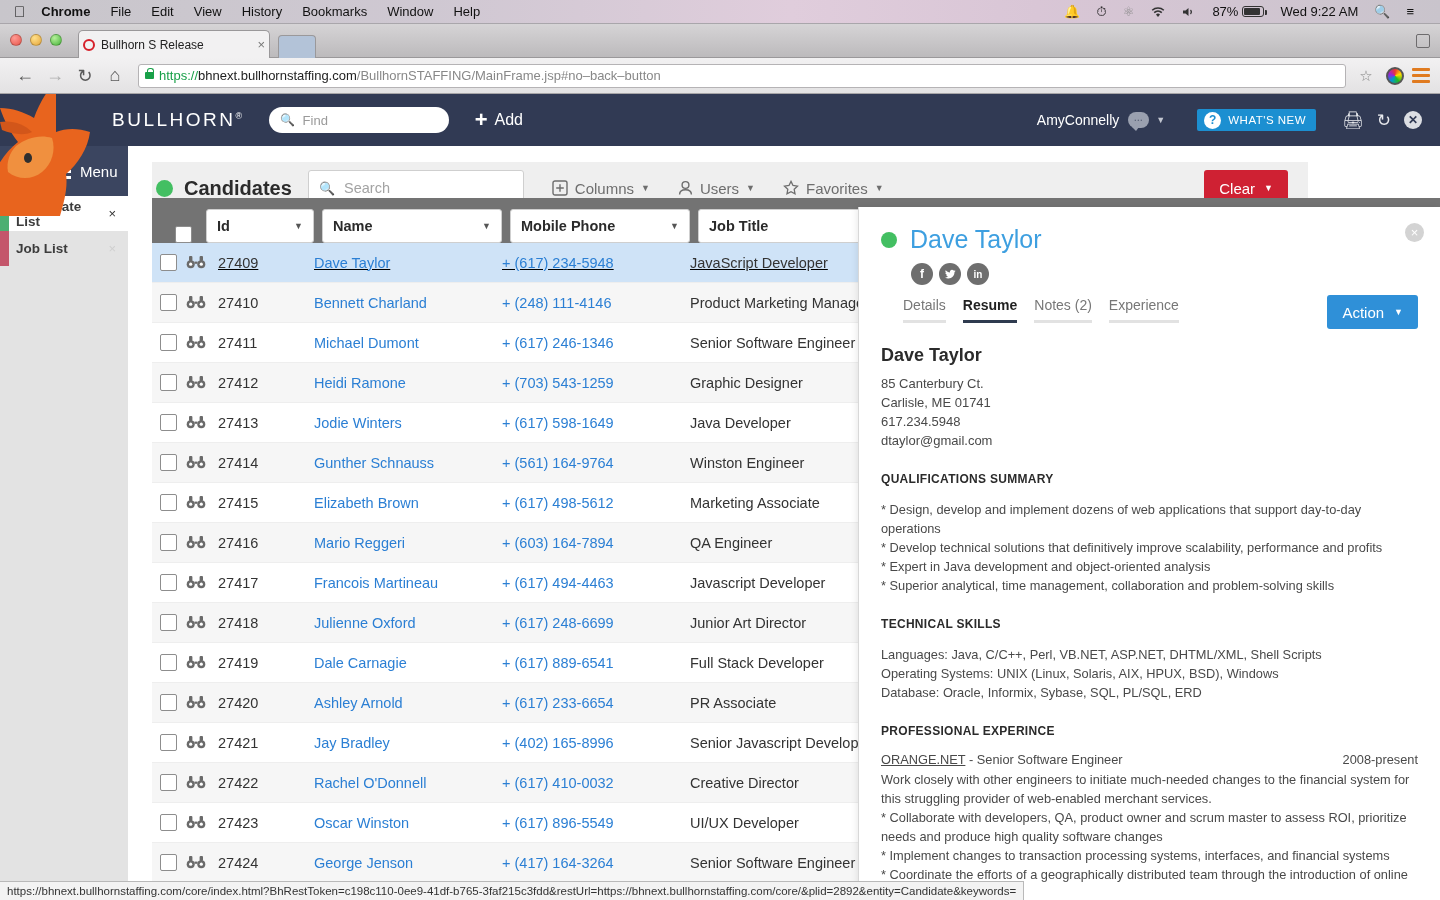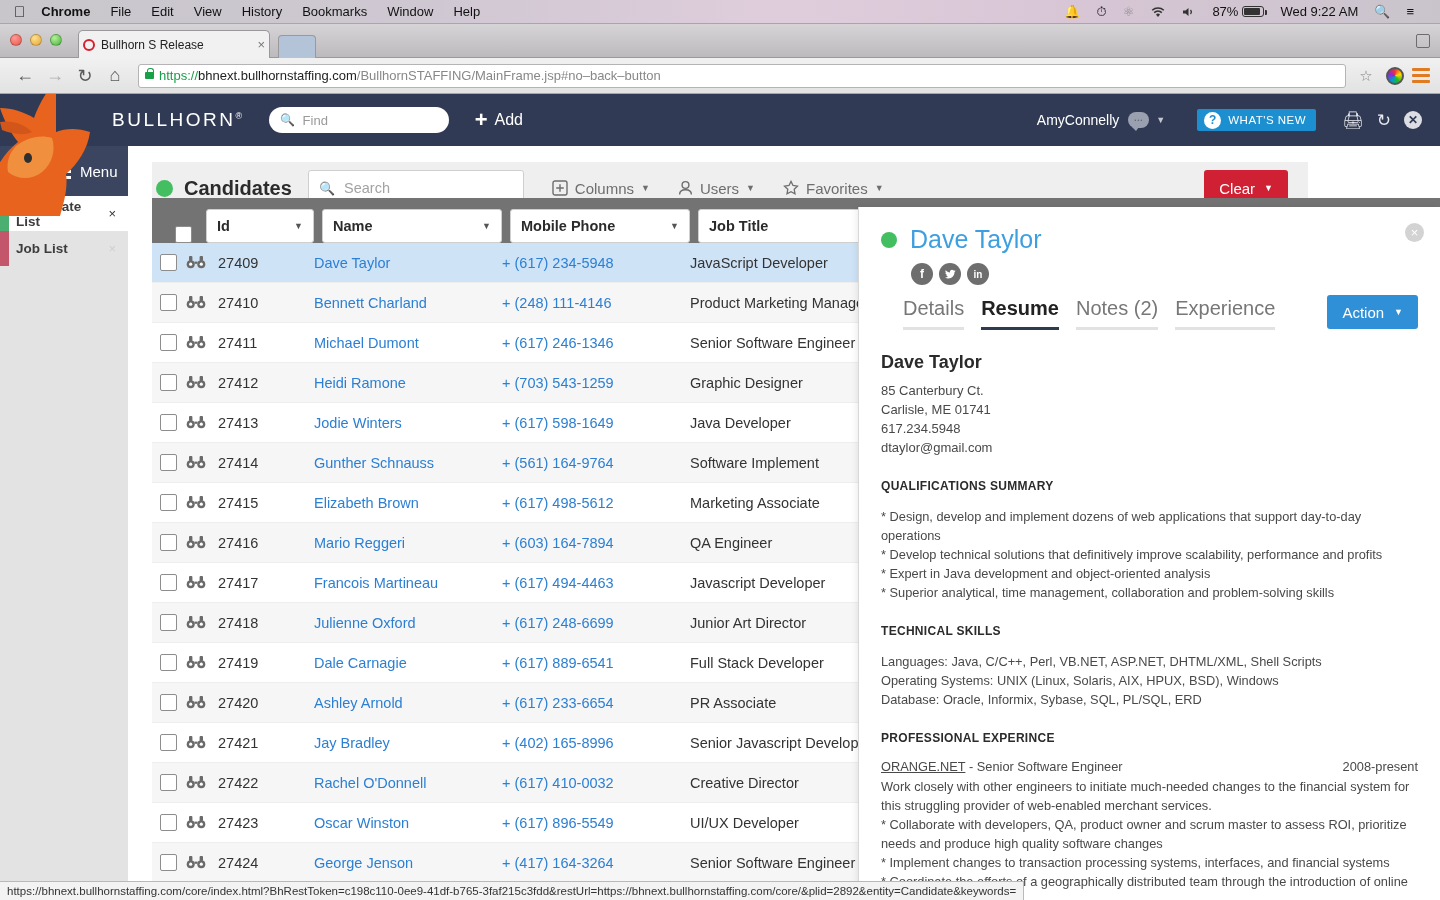--- a/index.html
+++ b/index.html
@@ -218,21 +218,21 @@
     font-size: 14.5px; font-weight: bold; color: #2b2b2b;
   }
   .hsel .cv { margin-left: auto; font-size: 9px; color: #555; }
   .col-id { width: 108px; }
   .col-name { width: 180px; margin-left: 8px; }
   .col-phone { width: 180px; margin-left: 8px; }
   .col-title { width: 290px; margin-left: 8px; }
 
   .trow { display: flex; align-items: center; height: 40px; padding-left: 8px; border-bottom: 1px solid #eee; }
   .trow.alt { background: #f6f6f6; }
-  .trow.sel { background: #cfe3f7; }
+  .trow.sel { background: #cfe3f7; text-decoration: underline; }
   .td-check { width: 46px; display: flex; align-items: center; gap: 0; }
   .td-check .chk { margin-right: 0; }
   .binoc { margin-left: 9px; display: flex; align-items: center; }
   .td-id { width: 108px; padding-left: 12px; font-size: 14.5px; color: #333; }
   .td-name { width: 188px; font-size: 14.5px; color: #2b7fd4; }
   .td-phone { width: 188px; font-size: 14.5px; color: #2b7fd4; }
   .td-title { width: 290px; font-size: 14.5px; color: #333; white-space: nowrap; }
 
   
   .detail {
@@ -249,21 +249,21 @@
     border-radius: 50%; background: #d3d3d3; color: #fff;
     font-size: 13px; display: flex; align-items: center; justify-content: center;
   }
   .socials { display: flex; gap: 6px; margin: 9px 0 0 30px; }
   .soc {
     width: 22px; height: 22px; border-radius: 50%; background: #6e6e6e; color: #fff;
     display: flex; align-items: center; justify-content: center; font-size: 12px; font-weight: bold;
   }
   .d-tabs { display: flex; align-items: flex-end; margin: 12px 0 0 22px; position: relative; }
   .d-tab {
-    font-size: 20px; color: #777; padding: 0 0 7px 0; margin-right: 17px;
+    font-size: 14px; color: #777; padding: 0 0 7px 0; margin-right: 17px;
     border-bottom: 3px solid #e2e2e2;
   }
   .d-tab.active { color: #222; font-weight: bold; border-bottom-color: #2f3b4f; }
   .action-btn {
     position: absolute; right: 22px; top: 88px; background: #2f90d8; color: #fff;
     height: 34px; border-radius: 3px; display: flex; align-items: center;
     padding: 0 15px; font-size: 15px; justify-content: flex-end;
   }
   .action-btn .cv { margin-left: 10px; font-size: 9px; }
   .d-body { padding: 22px 22px 0 22px; color: #3a3a3a; }
@@ -592,21 +592,21 @@
                 <circle cx="15.3" cy="8.2" r="1.6" fill="#fff"></circle>
                 <rect x="3" y="0" width="3.4" height="5" rx="1" fill="#6a6a6a"></rect>
                 <rect x="13.6" y="0" width="3.4" height="5" rx="1" fill="#6a6a6a"></rect>
                 <rect x="8.4" y="5.6" width="3.2" height="2.2" fill="#6a6a6a"></rect>
               </svg>
             </span>
           </span>
           <span class="td-id">27414</span>
           <span class="td-name">Gunther Schnauss</span>
           <span class="td-phone">+ (561) 164-9764</span>
-          <span class="td-title">Software Implement</span>
+          <span class="td-title">Winston Engineer</span>
         </div>
         <div class="trow">
           <span class="td-check">
             <span class="chk"></span>
             <span class="binoc">
               <svg width="20" height="13" viewBox="0 0 20 13">
                 <circle cx="4.7" cy="8.2" r="4" fill="#6a6a6a"></circle>
                 <circle cx="15.3" cy="8.2" r="4" fill="#6a6a6a"></circle>
                 <circle cx="4.7" cy="8.2" r="1.6" fill="#fff"></circle>
                 <circle cx="15.3" cy="8.2" r="1.6" fill="#fff"></circle>

